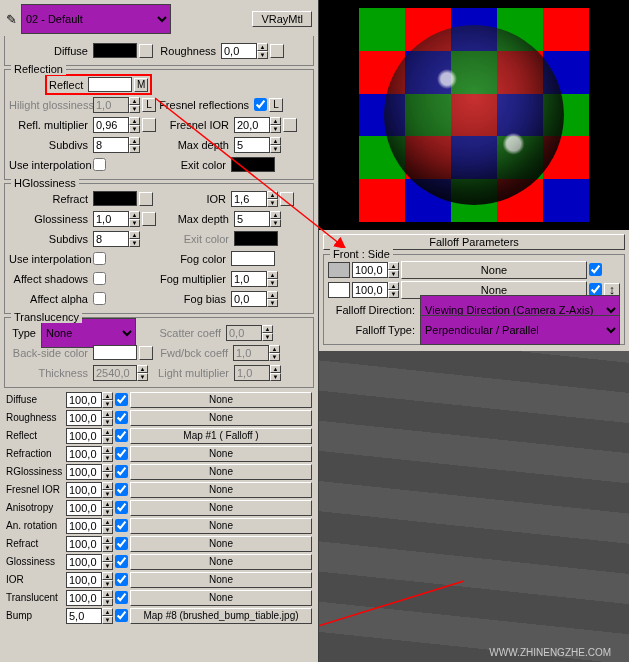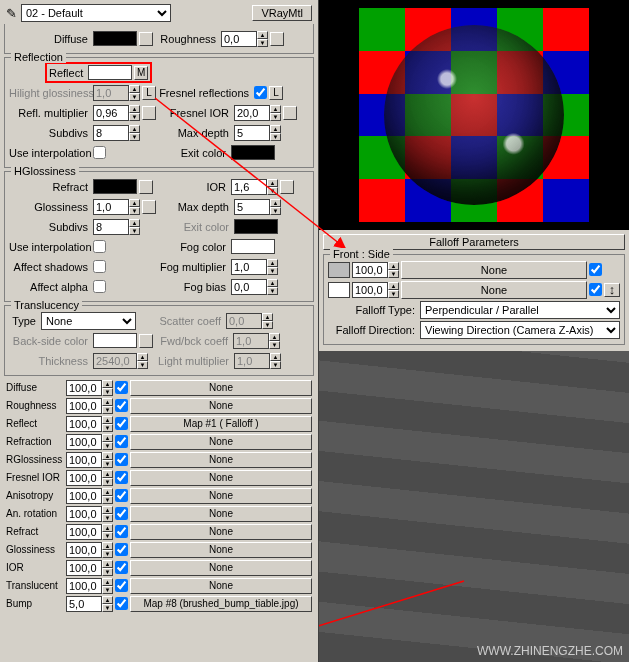--- a/index.html
+++ b/index.html
@@ -6,21 +6,21 @@
   body { margin: 0; background: #808080; color: #000; }
   .app { display: flex; width: 629px; height: 662px; }
   .left-panel { width: 319px; background: #d4d0c8; border-right: 1px solid #404040; padding: 2px; overflow: hidden; }
   .right-panel { flex: 1; background: #7f7f7f; display: flex; flex-direction: column; }
   .preview { width: 100%; height: 230px; background: #000; position: relative; }
   .falloff-panel { background: #d4d0c8; padding: 4px; }
   .texture-view { flex: 1; background: #555; position: relative; overflow: hidden; }
 
   .toolbar { display: flex; align-items: center; gap: 4px; padding: 2px 4px; background: #d4d0c8; }
   .dropper { font-size: 13px; }
-  select.combo { background: #ffffff; border: 1px solid #404040; height: 18px; font-size: 11px; }
+  select.combo { background: #a21caf; border: 1px solid #404040; height: 30px; font-size: 11px; }
   .btn { background: #d4d0c8; border: 1px solid; border-color: #fff #404040 #404040 #fff; padding: 1px 8px; cursor: pointer; }
   .rollout { border: 1px solid #808080; margin: 3px 2px; padding: 4px; position: relative; }
   .rollout-title { position: absolute; top: -7px; left: 6px; background: #d4d0c8; padding: 0 3px; font-size: 11px; }
   .rollout-header { background: #c0c0c0; border: 1px solid; border-color: #fff #404040 #404040 #fff; text-align: center; padding: 1px; margin: 3px 2px; font-size: 11px; cursor: pointer; }
   .rollout-header::before { content: "-"; float: left; margin-left: 4px; }
   .row { display: flex; align-items: center; height: 19px; gap: 2px; margin: 1px 0; }
   .lbl { text-align: right; padding-right: 3px; white-space: nowrap; }
   .lbl.dim { color: #808080; }
   .swatch { width: 44px; height: 15px; border: 1px solid #404040; display: inline-block; }
   .swatch.black { background: #000; }
@@ -32,21 +32,21 @@
   .spin-btns span { flex: 1; background: #d4d0c8; border: 1px solid; border-color: #fff #404040 #404040 #fff; font-size: 6px; line-height: 6px; text-align: center; cursor: pointer; }
   input[type=checkbox] { width: 13px; height: 13px; margin: 0; }
   .sq { width: 14px; height: 14px; background: #d4d0c8; border: 1px solid; border-color: #fff #404040 #404040 #fff; text-align: center; font-size: 10px; line-height: 12px; cursor: pointer; }
   .redbox { border: 2px solid #ff0000; padding: 1px 2px; }
   .map-row { display: flex; align-items: center; height: 17px; gap: 2px; margin: 1px 0; }
   .map-lbl { width: 58px; font-size: 10px; }
   .map-btn { flex: 1; background: #d4d0c8; border: 1px solid; border-color: #fff #404040 #404040 #fff; text-align: center; height: 16px; line-height: 14px; font-size: 10px; cursor: pointer; }
   .falloff-header { text-align: center; background: #d4d0c8; border: 1px solid; border-color: #fff #404040 #404040 #fff; padding: 1px; margin-bottom: 4px; }
   .sm-swatch { width: 22px; height: 16px; border: 1px solid #404040; display: inline-block; }
   .falloff-btn { flex: 1; background: #d4d0c8; border: 1px solid; border-color: #fff #404040 #404040 #fff; text-align: center; height: 18px; line-height: 16px; cursor: pointer; }
-  .watermark { position: absolute; right: 6px; bottom: 4px; color: #ccc; font-size: 12px; }
+  .watermark { position: absolute; right: 18px; bottom: 4px; color: #ccc; font-size: 10px; }
 
   
   .checker { position: absolute; inset: 0; display: grid; grid-template-columns: repeat(5, 1fr); grid-template-rows: repeat(5, 1fr); margin: 8px 40px; }
   .checker div { border: 0; }
   .sphere { position: absolute; left: 50%; top: 50%; width: 180px; height: 180px; margin: -90px 0 0 -90px; border-radius: 50%; background: radial-gradient(circle at 35% 30%, rgba(255,255,255,.7) 0 6px, rgba(0,0,0,0) 10px), radial-gradient(circle at 72% 66%, rgba(255,255,255,.8) 0 7px, rgba(0,0,0,0) 11px), radial-gradient(circle at 50% 40%, rgba(120,120,120,.4), rgba(0,0,0,.7)); box-shadow: inset -10px -20px 40px rgba(0,0,0,.8); }
   .arrow { position: absolute; pointer-events:none; }
   .tex-noise { position:absolute; inset:0; background:
     repeating-linear-gradient(6deg, rgba(80,80,80,1) 0 30px, rgba(92,92,92,1) 30px 60px),
     radial-gradient(circle at 40% 60%, rgba(110,110,110,.5), rgba(60,60,60,.5)); filter: contrast(1.1); }
 </style>
@@ -506,26 +506,26 @@
               <div class="spin-btns">
                 <span>▲</span>
                 <span>▼</span>
               </div>
             </div>
           <span class="falloff-btn">None</span>
           <input type="checkbox" checked="" style="">
           <span class="sq" style="width:16px;font-size:13px">↕</span>
         </div>
         <div class="row">
+          <span class="lbl" style="width:90px">Falloff Direction:</span>
+          <select class="combo" style="flex:1"><option>Viewing Direction (Camera Z-Axis)</option></select>
+        </div>
+        <div class="row">
           <span class="lbl" style="width:90px">Falloff Type:</span>
           <select class="combo" style="flex:1"><option>Perpendicular / Parallel</option></select>
-        </div>
-        <div class="row">
-          <span class="lbl" style="width:90px">Falloff Direction:</span>
-          <select class="combo" style="flex:1"><option>Viewing Direction (Camera Z-Axis)</option></select>
         </div>
       </div>
     </div>
     <div class="texture-view">
       <div class="tex-noise"></div>
       <svg class="arrow" style="left:-250px;top:0" width="400" height="290">
         <defs>
             <marker id="ah2" markerWidth="8" markerHeight="8" refX="7" refY="4" orient="auto">
               <path d="M0,0 L8,4 L0,8 z" fill="#ff0000"></path>
             </marker>

